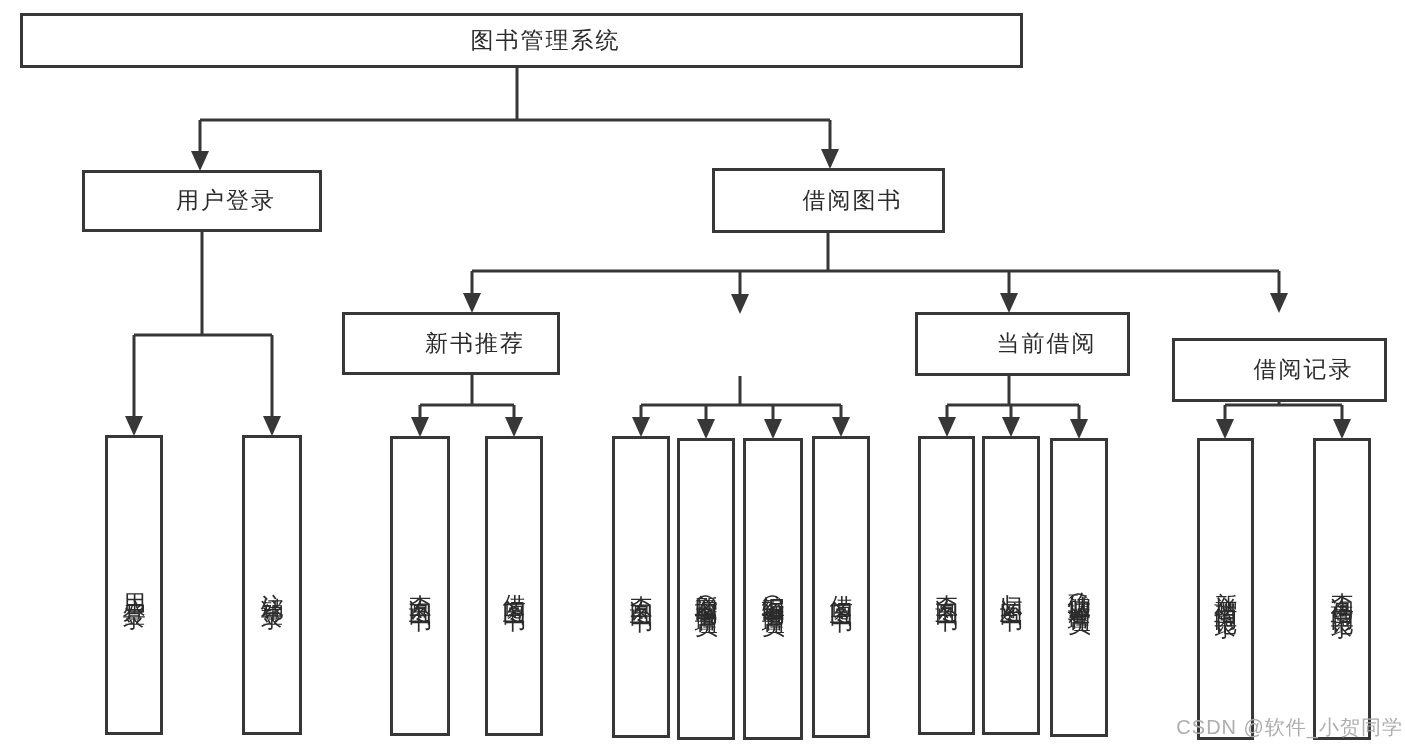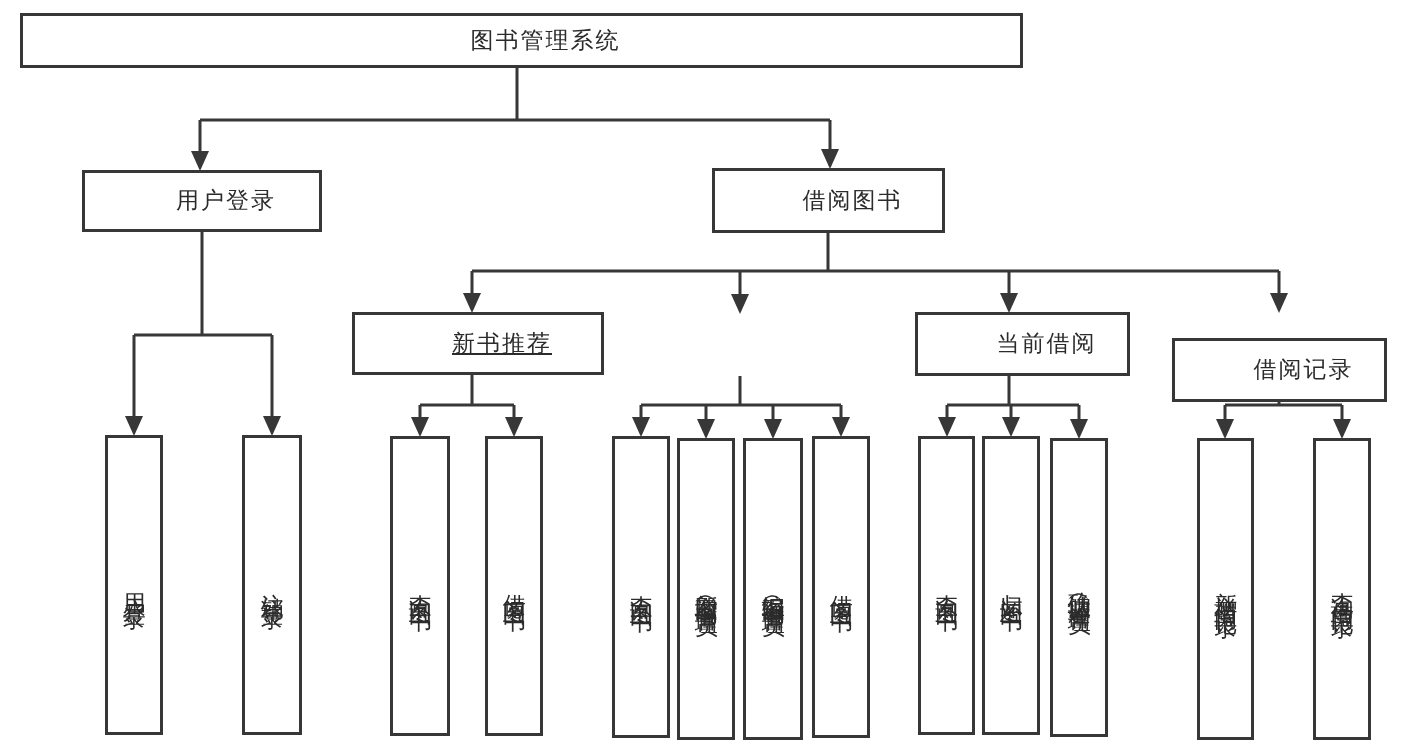--- a/index.html
+++ b/index.html
@@ -36,21 +36,21 @@
     writing-mode: vertical-rl;
     text-orientation: mixed;
     letter-spacing: 5px;
     font-size: 23px;
   }
   .vbox.long { letter-spacing: 3px; }
   
   #root            { left: 20px;   top: 13px;  width: 1003px; height: 55px; }
   #l2-user-login   { left: 82px;   top: 170px; width: 240px;  height: 62px; }
   #l2-book-mgmt    { left: 712px;  top: 168px; width: 233px;  height: 65px; }
-  #l3-new-book     { left: 352px;  top: 312px; width: 252px;  height: 63px; text-decoration: underline; }
+  #l3-new-book     { left: 342px;  top: 312px; width: 218px;  height: 63px; }
   #l3-book-borrow  { left: 633px;  top: 313px; width: 215px;  height: 63px; }
   #l3-current      { left: 915px;  top: 312px; width: 215px;  height: 64px; }
   #l3-records      { left: 1172px; top: 312px; width: 215px;  height: 64px; margin-top: 26px; }
   #lf-user-login   { left: 105px;  top: 435px; width: 58px;   height: 300px; }
   #lf-logout       { left: 242px;  top: 435px; width: 60px;   height: 300px; }
   #lf-query1       { left: 390px;  top: 436px; width: 60px;   height: 300px; }
   #lf-borrow1      { left: 485px;  top: 436px; width: 58px;   height: 300px; }
   #lf-query2       { left: 612px;  top: 436px; width: 58px;   height: 302px; }
   #lf-add-book     { left: 677px;  top: 438px; width: 58px;   height: 302px; }
   #lf-edit-book    { left: 743px;  top: 438px; width: 60px;   height: 302px; }
@@ -135,13 +135,14 @@
   <div id="lf-edit-book" class="box vbox long">编辑图书（管理员）</div>
   <div id="lf-borrow2" class="box vbox">借阅图书</div>
 
   <div id="lf-query3" class="box vbox">查询图书</div>
   <div id="lf-return" class="box vbox">归还图书</div>
   <div id="lf-confirm" class="box vbox long">确认归还（管理员）</div>
 
   <div id="lf-add-record" class="box vbox">新增借阅记录</div>
   <div id="lf-query-record" class="box vbox">查询借阅记录</div>
 
+  <div id="watermark">CSDN @软件_小贺同学</div>
 </div>
 
 </body></html>

